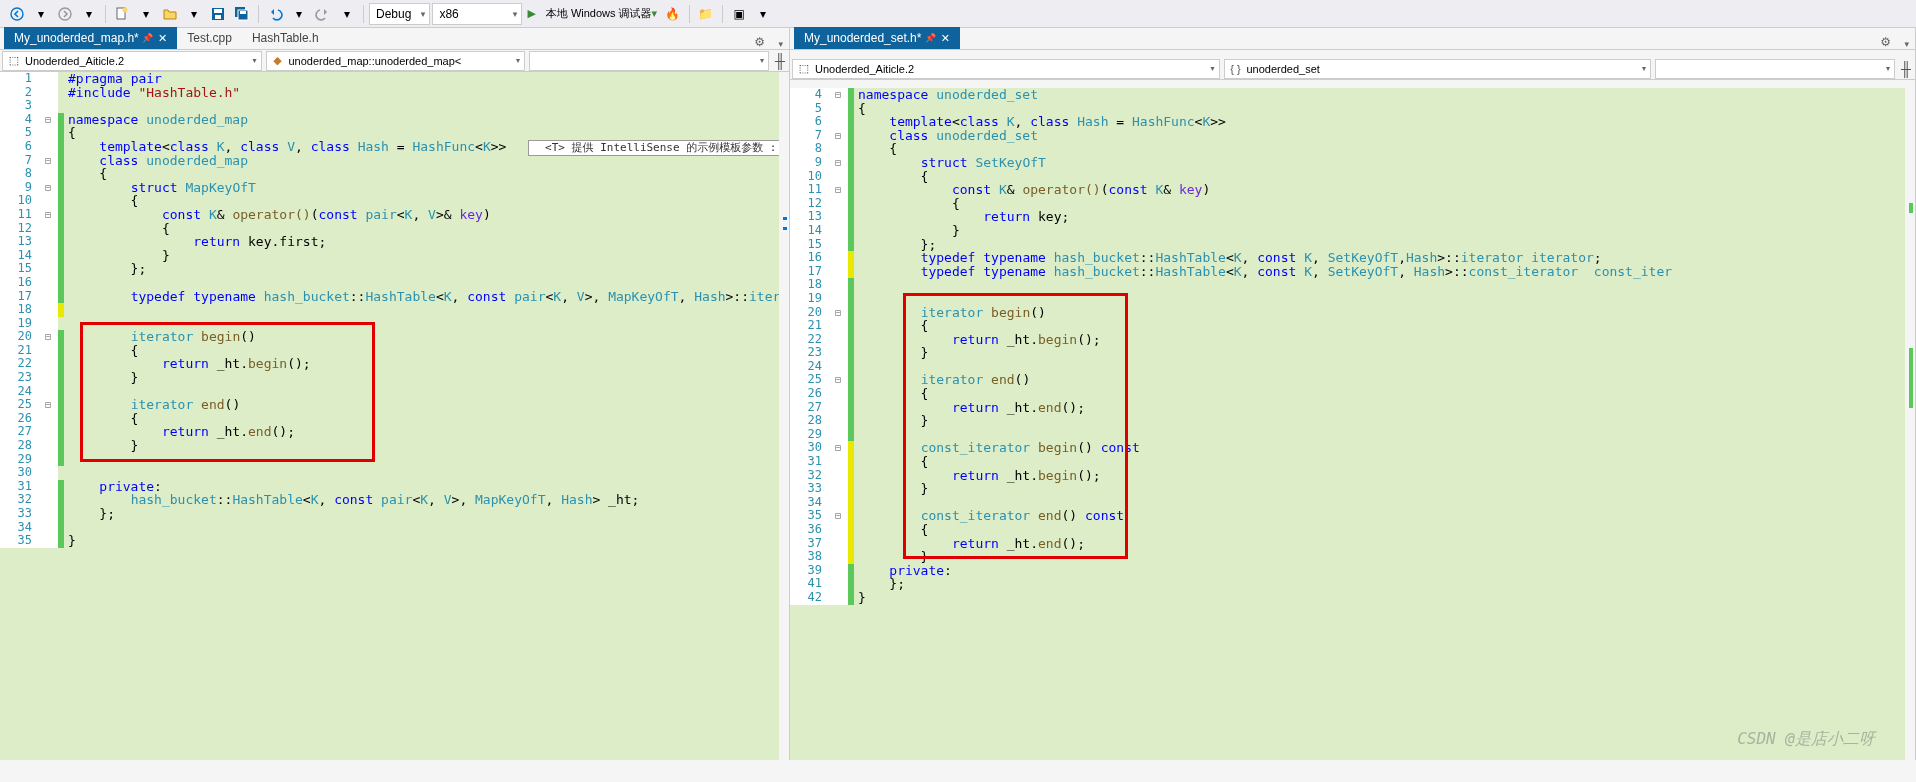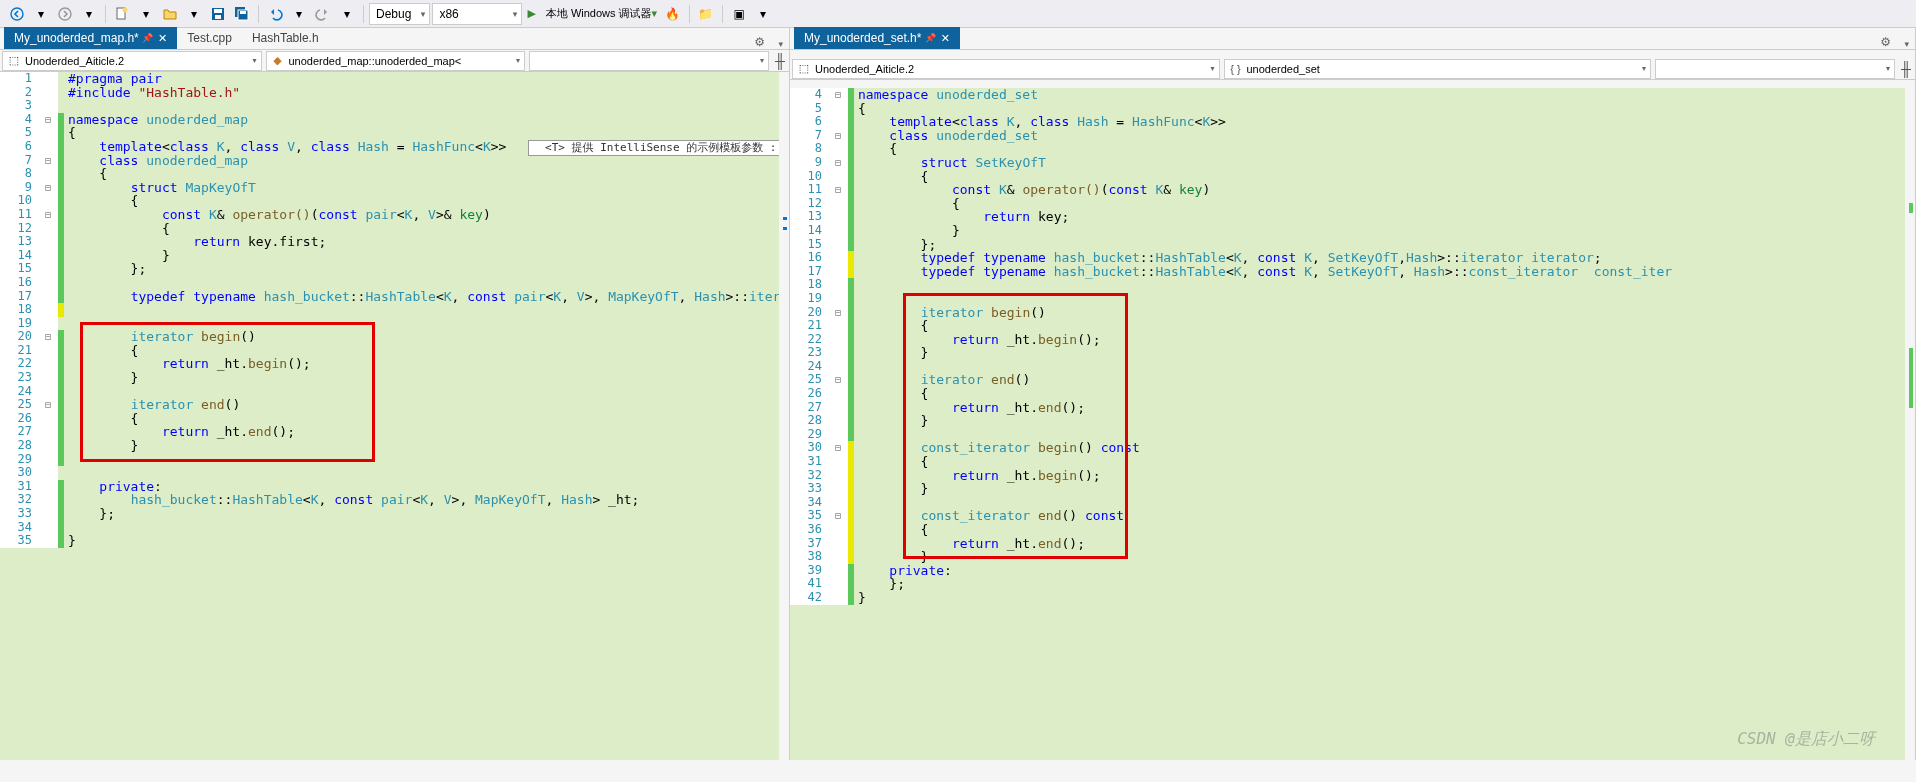--- a/index.html
+++ b/index.html
@@ -31,21 +31,21 @@
 .line{ display:flex; height:13.6px; line-height:13.6px; white-space:pre;}
 .ln{ width:38px; text-align:right; color:#2b91af; padding-right:6px; font-size:12px; background:#fff; flex-shrink:0;}
 .fold{ width:20px; text-align:center; color:#888; font-size:10px; background:#fff; flex-shrink:0;}
 .indicator{ width:6px; flex-shrink:0; background:#dcedc8;}
 .ind-green{ background:#5ac85a;}
 .ind-yellow{ background:#e8e800;}
 .code{ padding-left:4px; flex:1;}
 .kw{ color:#0000ff;}
 .type{ color:#2b91af;}
 .str{ color:#a31515;}
-.cmt{ color:#15803d;}
+.cmt{ color:#6d28d9;}
 .func{ color:#795e26;}
 .cls{ color:#2b91af;}
 .ns{ color:#2b91af;}
 .hint-box{ display:inline-flex; align-items:center; background:#fff; border:1px solid #999; padding:0 16px; font-size:11px; color:#333; margin-left:6px;}
 .red-box{ position:absolute; border:3px solid #e00000; pointer-events:none;}
 .box-left{ left:80px; top:250px; width:295px; height:140px;}
 .box-right{ left:113px; top:205px; width:225px; height:266px;}
 .watermark{ position:absolute; right:40px; bottom:10px; font-size:16px; color:rgba(120,120,120,0.5); font-style:italic; pointer-events:none;}
 .change-bar{ position:absolute; right:0; top:0; width:10px; height:100%; background:#f5f5f5;}
 .cb-mark{ position:absolute; right:2px; width:4px; height:3px; background:#0078d4;}

